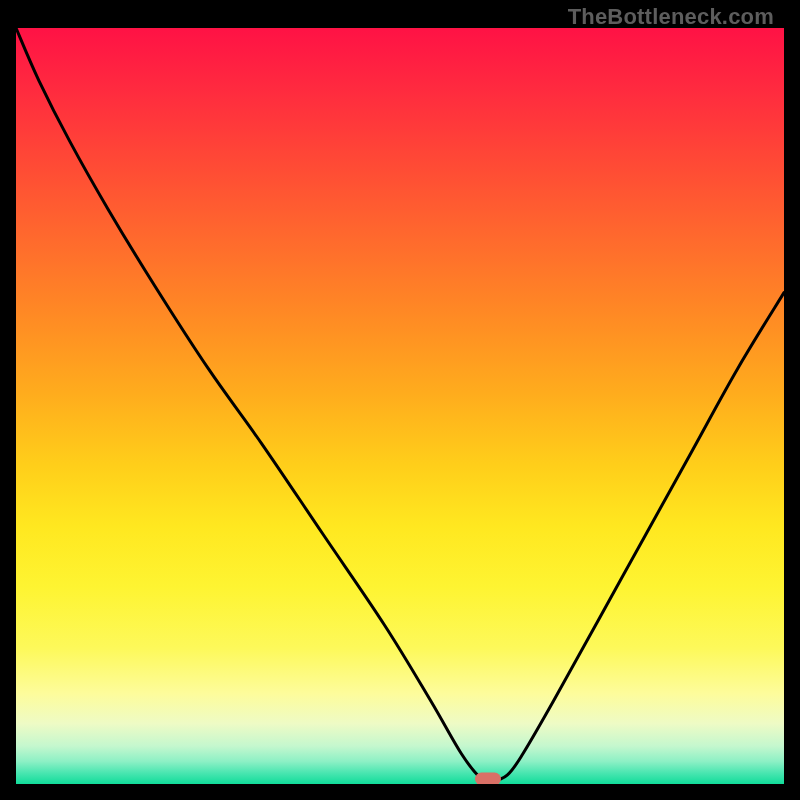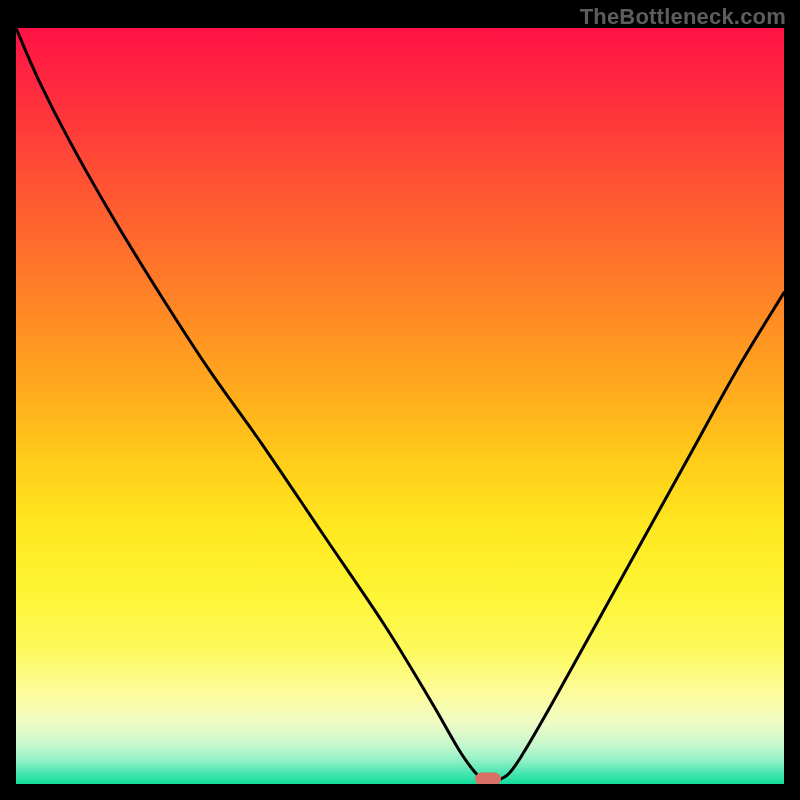--- a/index.html
+++ b/index.html
@@ -13,21 +13,21 @@
   }
   .frame {
     position: relative;
     width: 800px;
     height: 800px;
     background: #000;
   }
   .watermark {
     position: absolute;
     top: 4px;
-    right: 14px;
+    right: 26px;
     color: #5d5d5d;
     font-size: 22px;
     font-weight: bold;
     letter-spacing: 0.2px;
     z-index: 3;
   }
   .plot-area {
     position: absolute;
     left: 16px;
     top: 28px;

